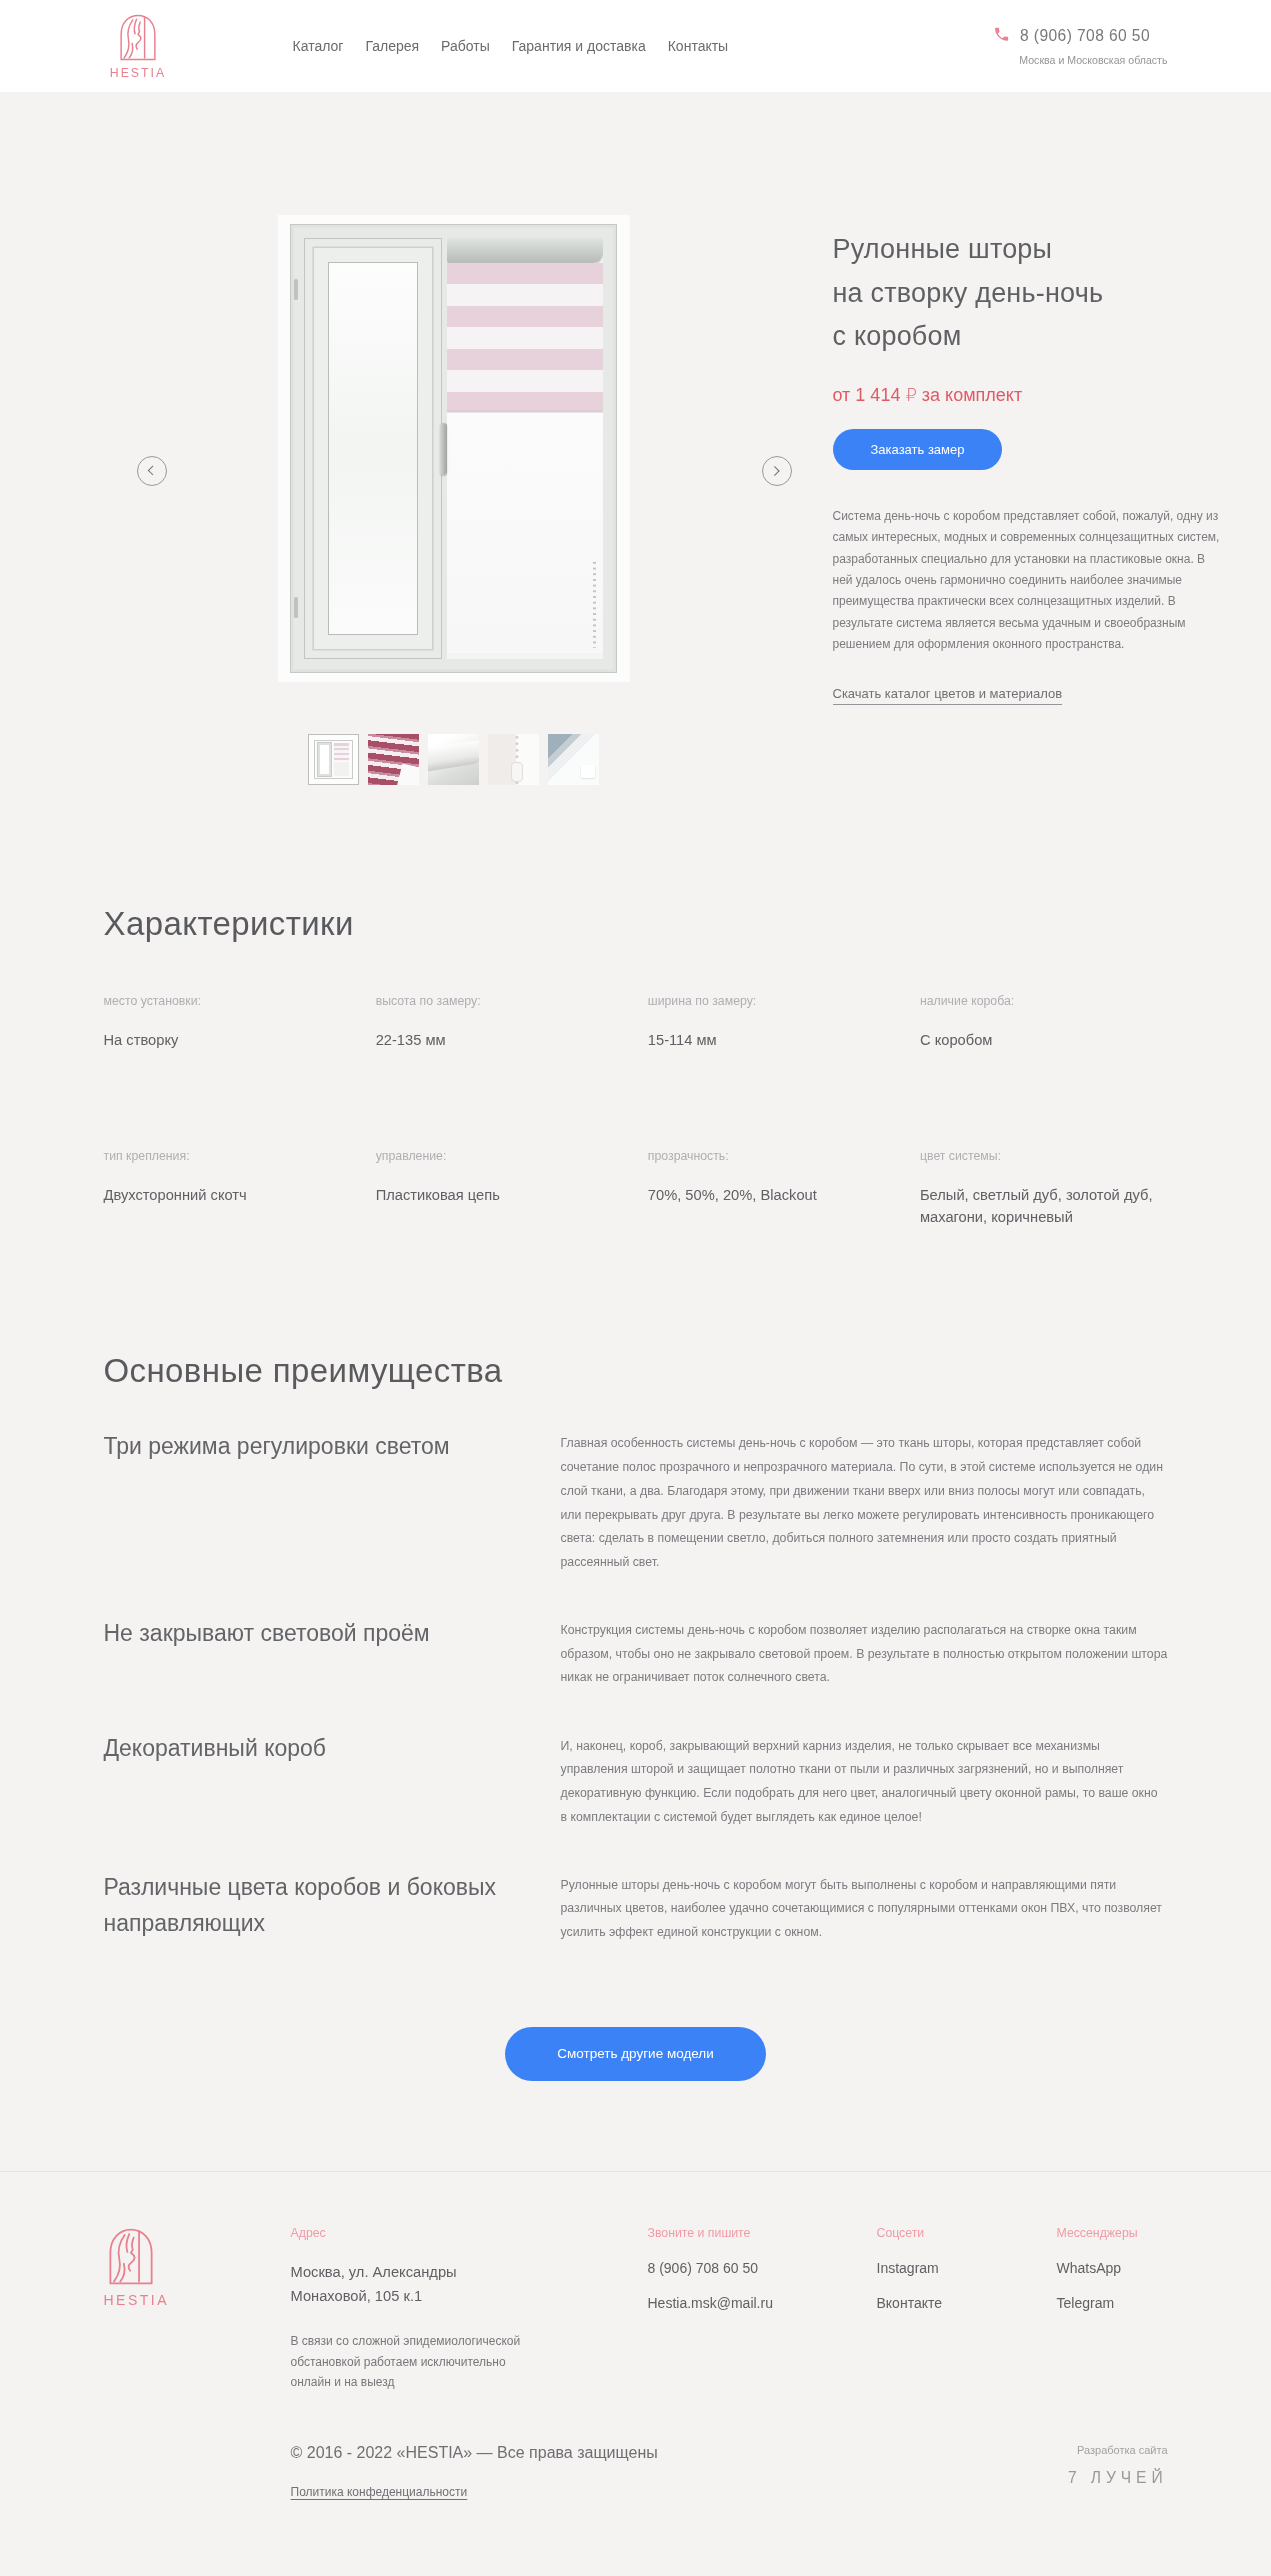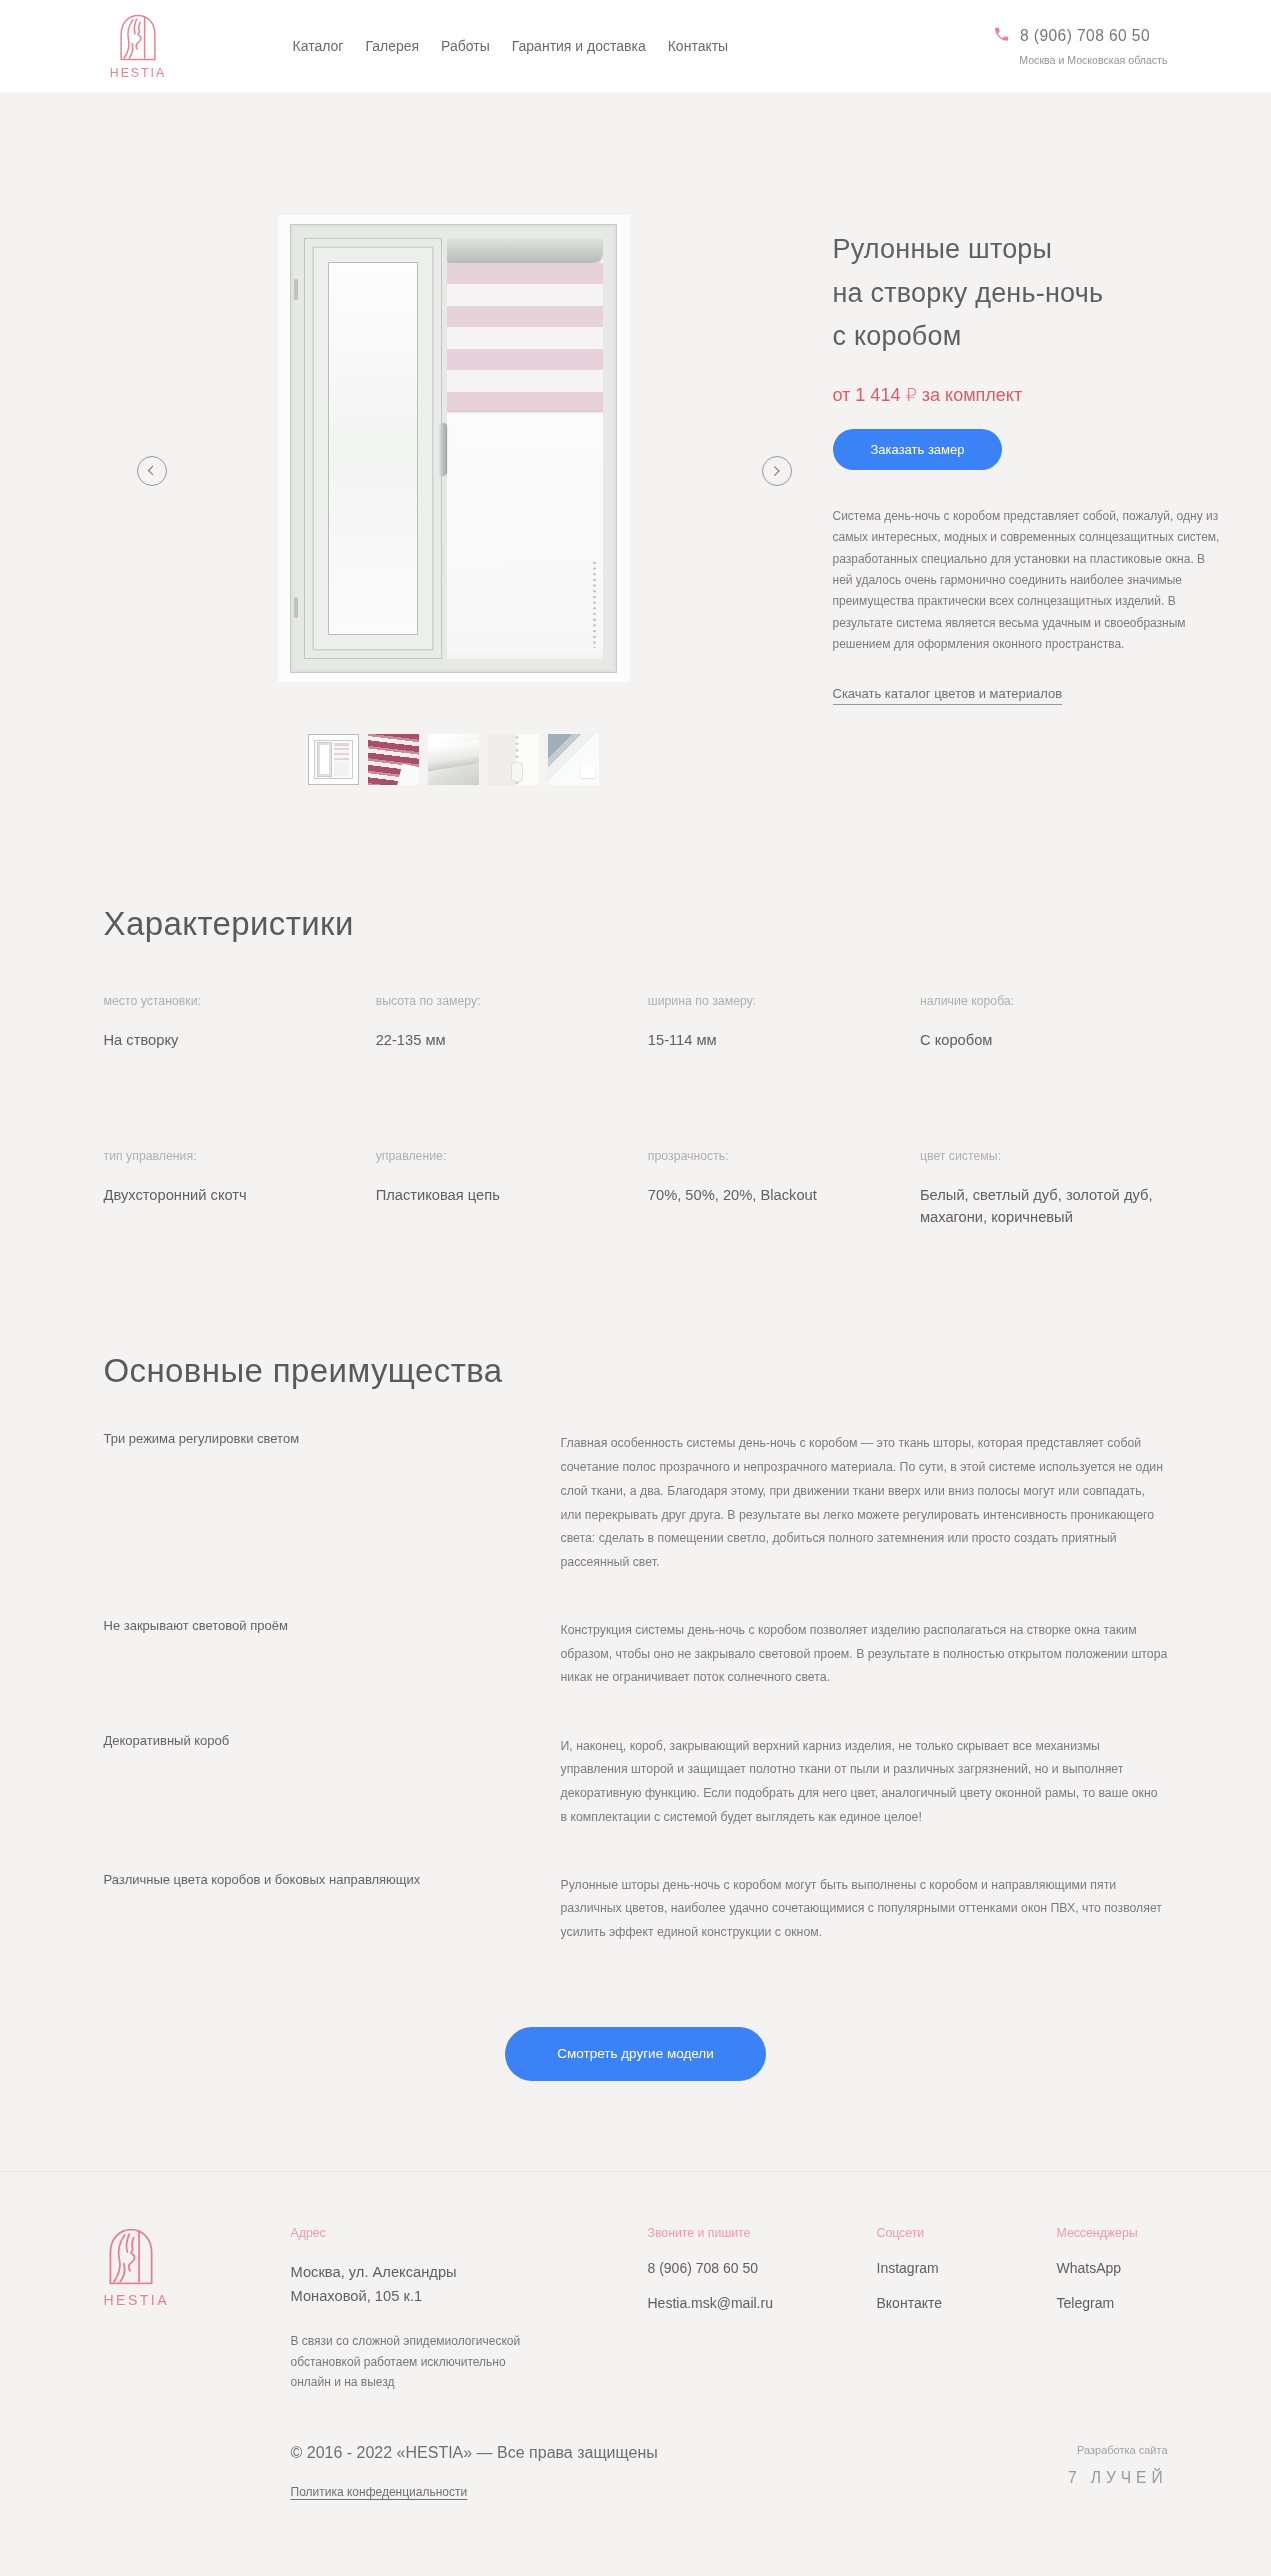--- a/index.html
+++ b/index.html
@@ -95,21 +95,21 @@
   .section-heading { font-size:33px; color:#595a5e; letter-spacing:0.4px; }
   .chars { margin-top:120px; }
   .chars-grid { display:grid; grid-template-columns:repeat(4,1fr); margin-top:51px; row-gap:98px; column-gap:24.6px; }
   .char-label { font-size:12.3px; color:#aeafb2; }
   .char-value { font-size:14.7px; color:#5f6064; margin-top:21px; line-height:1.5; }
 
   
   .advs { margin-top:124px; }
   .adv-rows { margin-top:39px; }
   .adv-row { display:grid; grid-template-columns:457px 1fr; margin-bottom:41px; }
-  .adv-title { font-size:13px; color:#636468; line-height:1.55; padding-right:49px; }
+  .adv-title { font-size:23px; color:#636468; line-height:1.55; padding-right:49px; }
   .adv-text { font-size:12.3px; line-height:1.93; color:#7b7c80; padding-top:3.3px; }
 
   .cta-wrap { text-align:center; margin-top:82px; }
   .btn-more { font-size:13.5px; padding:19.6px 52px; border-radius:29.5px; }
 
   
   .footer { margin-top:90px; border-top:0.8px solid #e6e4e2; padding:54px 0 34px; }
   .footer-grid { display:grid; grid-template-columns:187px 357px 229px 180px 1fr; }
   .f-label { font-size:12.3px; color:#f09aa6; }
   .f-address { font-size:14.7px; color:#5f6064; line-height:1.65; margin-top:19.6px; width:221px; }
@@ -237,21 +237,21 @@
     </div>
     <div>
       <div class="char-label">ширина по замеру:</div>
       <div class="char-value">15-114 мм</div>
     </div>
     <div>
       <div class="char-label">наличие короба:</div>
       <div class="char-value">С коробом</div>
     </div>
     <div>
-      <div class="char-label">тип управления:</div>
+      <div class="char-label">тип крепления:</div>
       <div class="char-value">Двухсторонний скотч</div>
     </div>
     <div>
       <div class="char-label">управление:</div>
       <div class="char-value">Пластиковая цепь</div>
     </div>
     <div>
       <div class="char-label">прозрачность:</div>
       <div class="char-value">70%, 50%, 20%, Blackout</div>
     </div>

